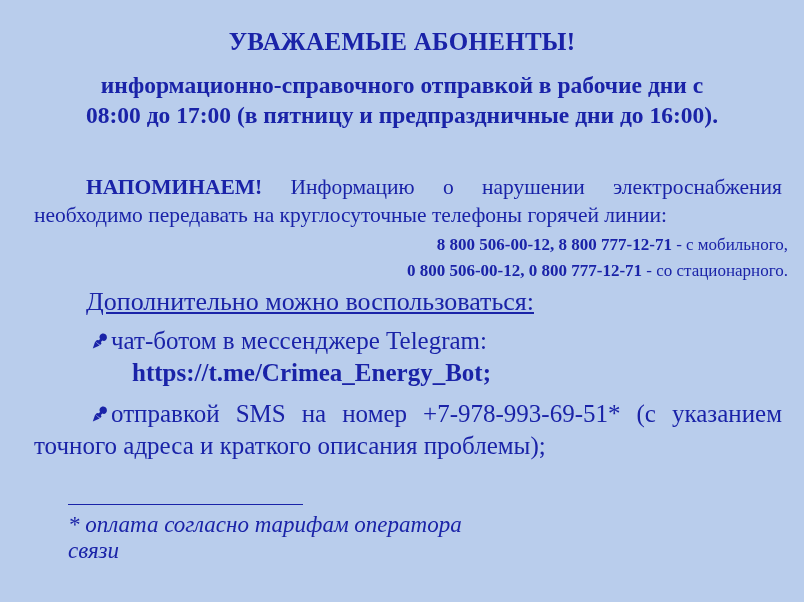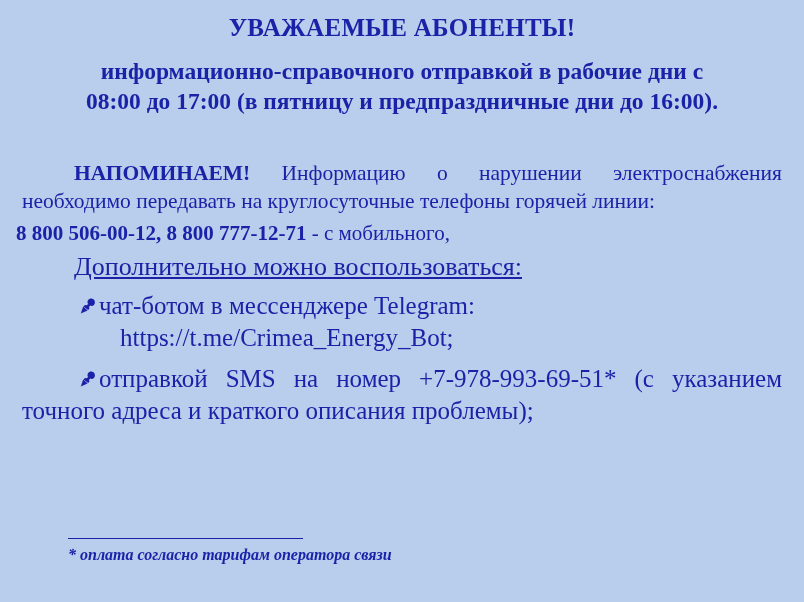--- a/index.html
+++ b/index.html
@@ -12,21 +12,21 @@
     background: #b9cdec;
     font-family: "Liberation Serif", serif;
     color: #1a23a8;
     overflow: hidden;
   }
   .page {
     position: relative;
     width: 804px;
     height: 602px;
     box-sizing: border-box;
-    padding: 6px 16px 0 16px;
+    padding: 20px 16px 0 16px;
   }
   .title {
     text-align: center;
     font-weight: bold;
     font-size: 25px;
     letter-spacing: 0.3px;
     margin: 8px 0 14px 0;
   }
   .intro {
     text-align: center;
@@ -35,33 +35,34 @@
     line-height: 1.28;
     margin: 0 8px 0 8px;
   }
   .intro .l1 { display: block; }
   .intro .l2 { display: block; }
   .intro .l3 { display: block; }
   .body-block {
     margin-top: 44px;
     font-size: 21.5px;
     line-height: 1.3;
+    margin-left: 12px;
   }
   .para {
     margin: 0 6px 0 6px;
     text-indent: 52px;
     text-align: justify;
   }
   .para .strong {
     font-weight: bold;
   }
   .phones {
-    text-align: left;
+    text-align: right;
     margin: 4px 0 2px 0;
-    font-size: 21px;
+    font-size: 17px;
     line-height: 1.32;
   }
   .phones .num {
     font-weight: bold;
   }
   .addline {
     margin: 2px 6px 0 6px;
     text-indent: 52px;
     font-size: 26px;
     text-decoration: underline;
@@ -85,58 +86,60 @@
     width: 18px;
     height: 20px;
     position: relative;
     vertical-align: -3px;
     margin-right: 1px;
   }
   .pin svg { display: block; }
   .link {
     text-indent: 0;
     padding-left: 98px;
+    font-weight: bold;
   }
   .spacer-sm { height: 8px; }
   .footnote-wrap {
     position: absolute;
     left: 68px;
     bottom: 38px;
     width: 400px;
   }
   .rule {
     width: 235px;
     height: 1px;
     background: #1a23a8;
     margin-bottom: 7px;
   }
   .footnote {
     font-style: italic;
-    font-weight: bold;
-    font-size: 16px;
+    font-weight: normal;
+    font-size: 23px;
   }
 </style>
 </head>
 <body>
 
 <div class="page">
 
   <div class="title">УВАЖАЕМЫЕ АБОНЕНТЫ!</div>
 
   <div class="intro">
     <span class="l2">информационно-справочного отправкой в рабочие дни с</span>
     <span class="l3">08:00 до 17:00 (в пятницу и предпраздничные дни до 16:00).</span>
   </div>
 
   <div class="body-block">
 
     <p class="para"><span class="strong">НАПОМИНАЕМ!</span><span> Информацию о нарушении электроснабжения необходимо передавать на круглосуточные телефоны горячей линии:</span></p>
 
     <div class="phones"><span class="num">8 800 506-00-12, 8 800 777-12-71</span><span> - с мобильного,</span></div>
 
+    <div class="phones"><span class="num">0 800 506-00-12, 0 800 777-12-71</span><span> - со стационарного.</span></div>
 
     <div class="addline">Дополнительно можно воспользоваться:</div>
 
     <div class="bullets">
 
       <div class="bullet-row">
         <div class="firstline">
           <span class="pin">
             <svg width="18" height="20" viewBox="0 0 18 20">
               <path d="M13.5 2.2 C11.6 0.9 9.2 1.4 8.0 3.2 C7.2 4.5 7.4 5.9 8.2 6.9 L6.6 8.3 L5.0 7.9 L3.4 9.4 L8.2 13.1 L9.5 11.4 L8.9 9.9 L10.4 8.6 C11.5 9.2 12.9 9.1 13.9 8.1 C15.4 6.6 15.3 3.6 13.5 2.2 Z" fill="#1a23a8"></path>

